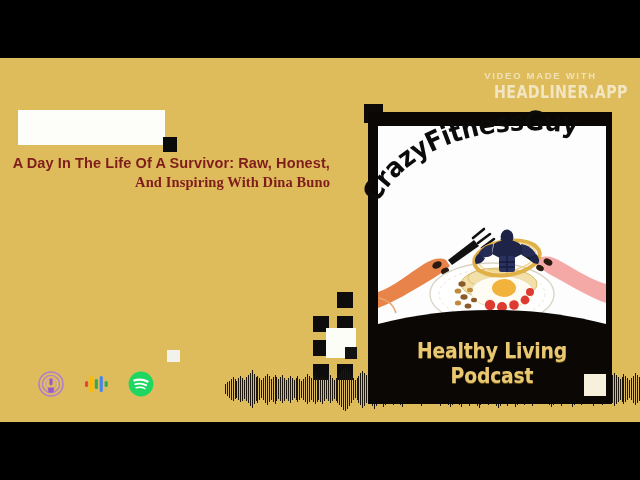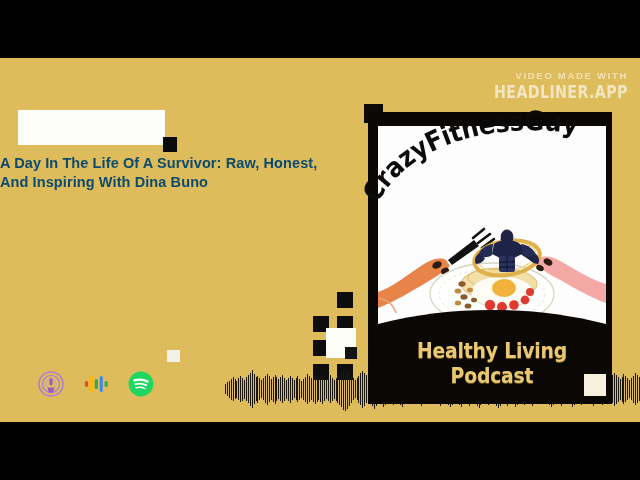--- a/index.html
+++ b/index.html
@@ -9,37 +9,37 @@
   #stage { position:relative; width:640px; height:480px; background:#000; }
 
   
   .bar-top    { position:absolute; left:0; top:0;   width:640px; height:58px;  background:#000; z-index:40; }
   .bar-bottom { position:absolute; left:0; top:422px; width:640px; height:58px; background:#000; z-index:40; }
 
   
   .canvas { position:absolute; left:0; top:58px; width:640px; height:364px; background:#debc5c; overflow:hidden; }
 
   
-  .watermark { position:absolute; right:12px; top:12px; text-align:right; z-index:30; }
+  .watermark { position:absolute; right:12px; top:12px; z-index:30; }
   .wm-line1 { font-size:9.5px; letter-spacing:1.7px; font-weight:bold;
               color:rgba(255,255,255,.55); }
   .wm-line2 { font-size:17px; letter-spacing:.4px; font-weight:bold;
               color:rgba(255,255,255,.62); margin-top:1px;
               font-family:"DejaVu Sans Condensed","Liberation Sans",sans-serif;
               transform:scaleX(.93); transform-origin:right center; }
 
   
   .wblock { position:absolute; left:18px; top:52px; width:147px; height:35px; background:#fdfdfa; }
   .wblock-notch { position:absolute; left:163px; top:79px; width:14px; height:15px; background:#0b0b0b; }
 
   
   .title { position:absolute; left:0px; top:96px; width:330px;
            font-size:14.5px; font-weight:bold; line-height:1.34;
-           color:#0c4a6e; text-align:left; letter-spacing:.1px; }
-  .title-l2 { display:block; }
+           color:#7f1d1d; text-align:right; letter-spacing:.1px; }
+  .title-l2 { display:block;font-family:Liberation Serif, serif; }
 
   
   .listen-box { position:absolute; left:18px; top:270px; width:162px; height:32px;
                 background:#0a0a0a; display:flex; align-items:center; justify-content:center; }
   .listen-lbl { font-size:12.5px; font-weight:bold; color:#fff; letter-spacing:.4px;
                 font-family:"DejaVu Sans Condensed","Liberation Sans",sans-serif;
                 transform:scaleX(.92); }
   .listen-notch { position:absolute; left:167px; top:292px; width:13px; height:12px; background:#f2f2ec; }
 
   

